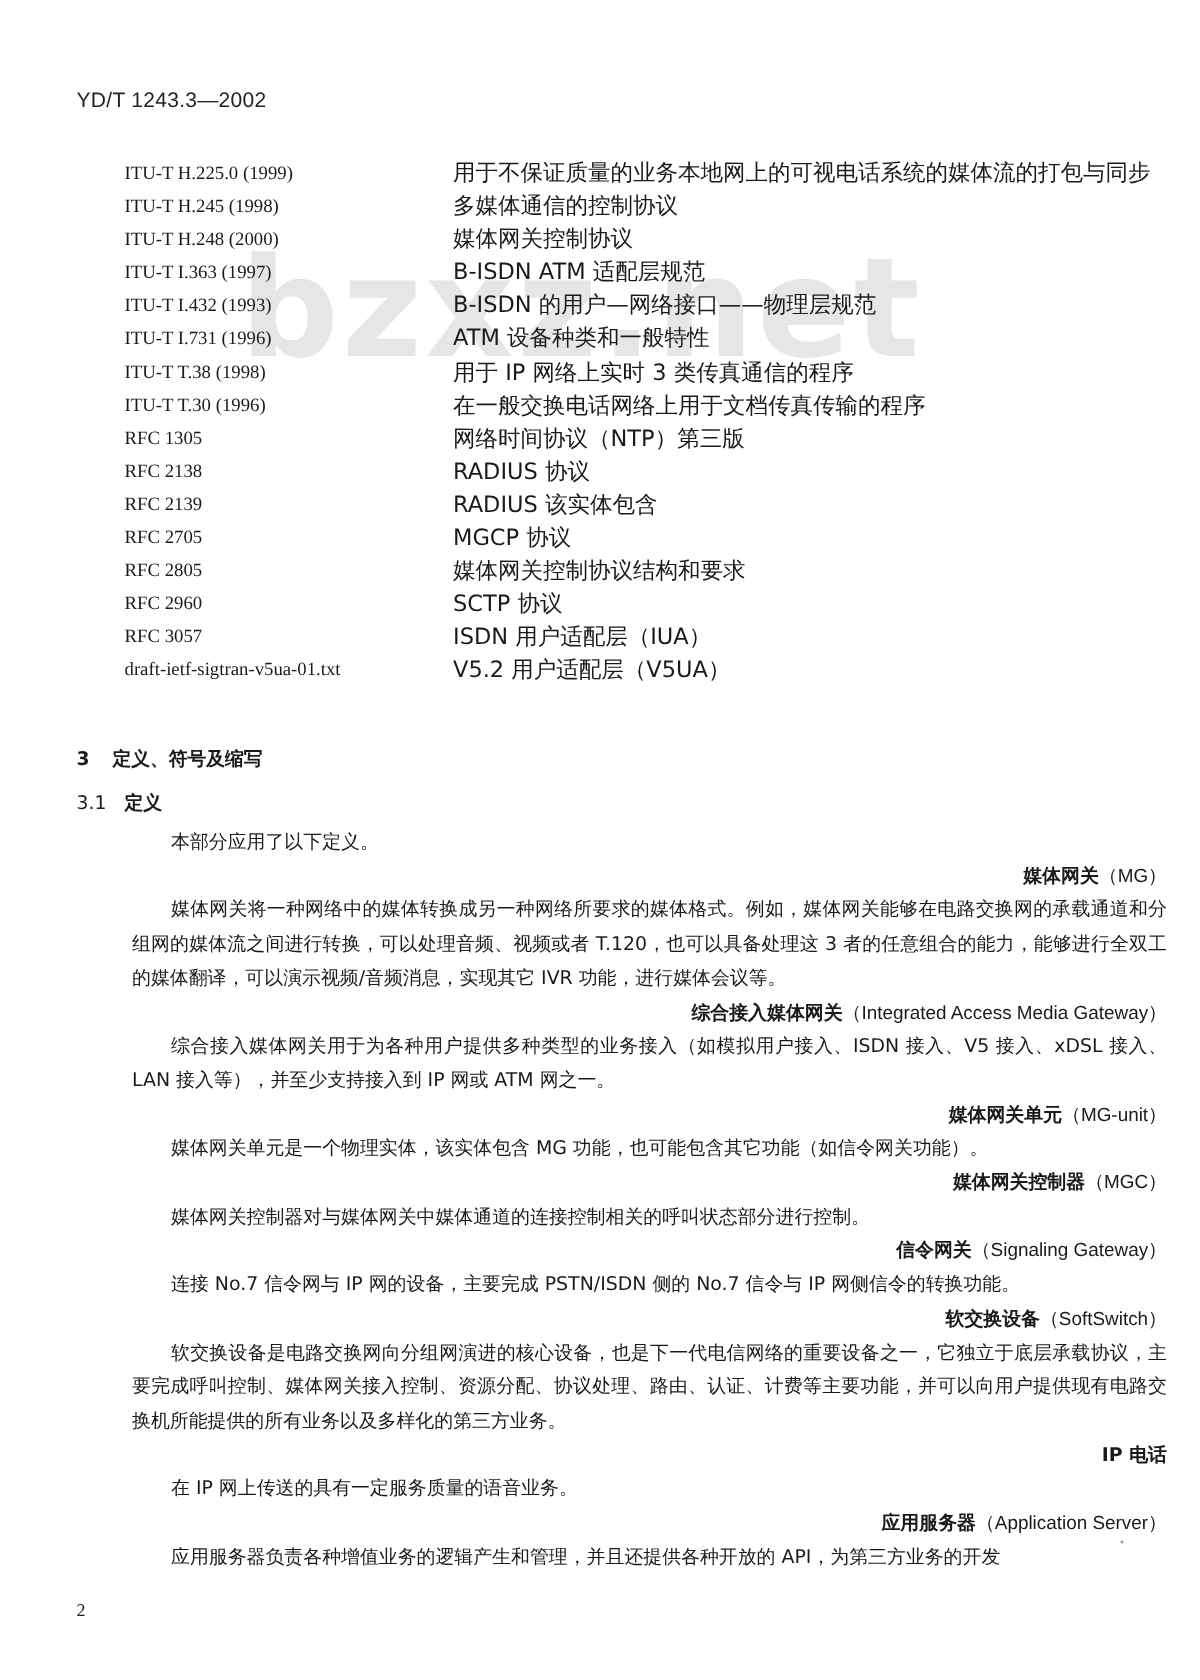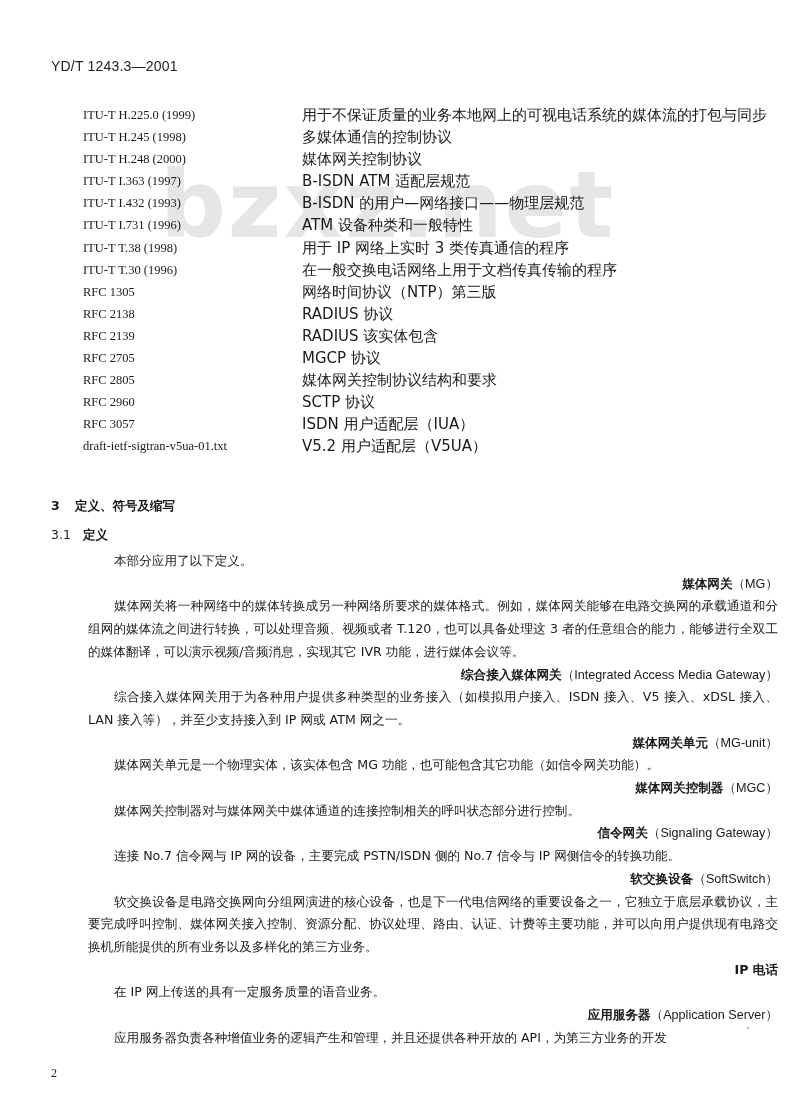--- a/index.html
+++ b/index.html
@@ -28,21 +28,21 @@
   .page-num { position: absolute; left: 51px; top: 1066px; font-size: 12px; z-index: 1;
               font-family: "Liberation Serif", "DejaVu Serif", serif; }
   .speck { position: absolute; width: 2px; height: 2px; background: #999; border-radius: 1px; }
 </style>
 </head>
 <body>
 
 <div class="page">
   <div class="watermark">bzxz.net</div>
 
-  <div class="header">YD/T 1243.3—2001</div>
+  <div class="header">YD/T 1243.3—2002</div>
 
   <div class="refs">
     <div class="ref-row">
         <span class="ref-id">ITU-T H.225.0 (1999)</span>
         <span class="ref-title">用于不保证质量的业务本地网上的可视电话系统的媒体流的打包与同步</span>
       </div>
     <div class="ref-row">
         <span class="ref-id">ITU-T H.245 (1998)</span>
         <span class="ref-title">多媒体通信的控制协议</span>
       </div>

